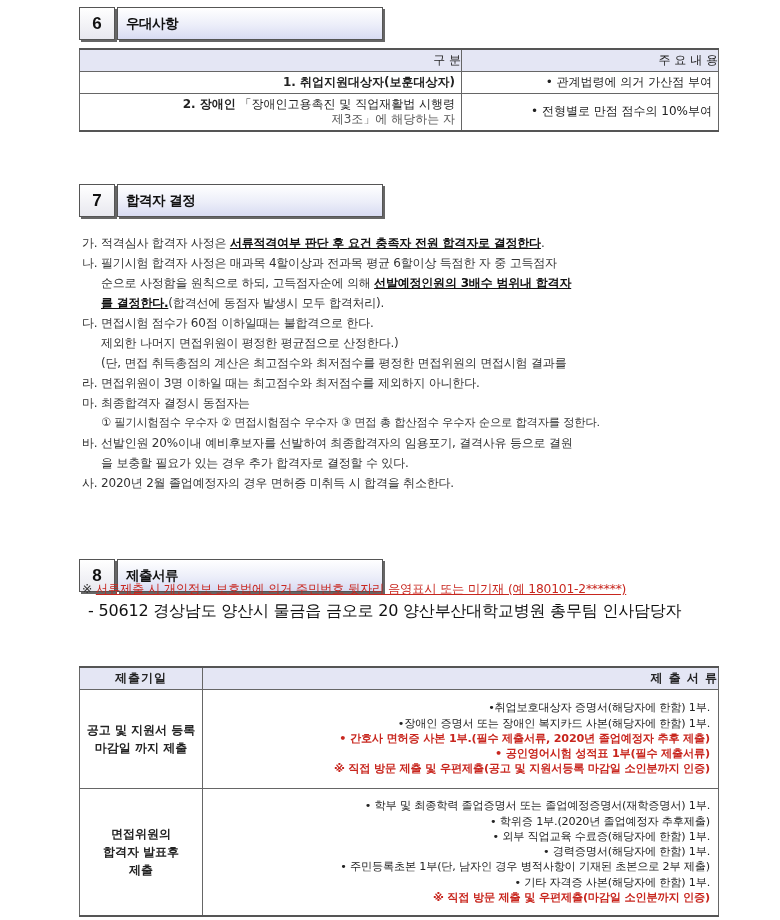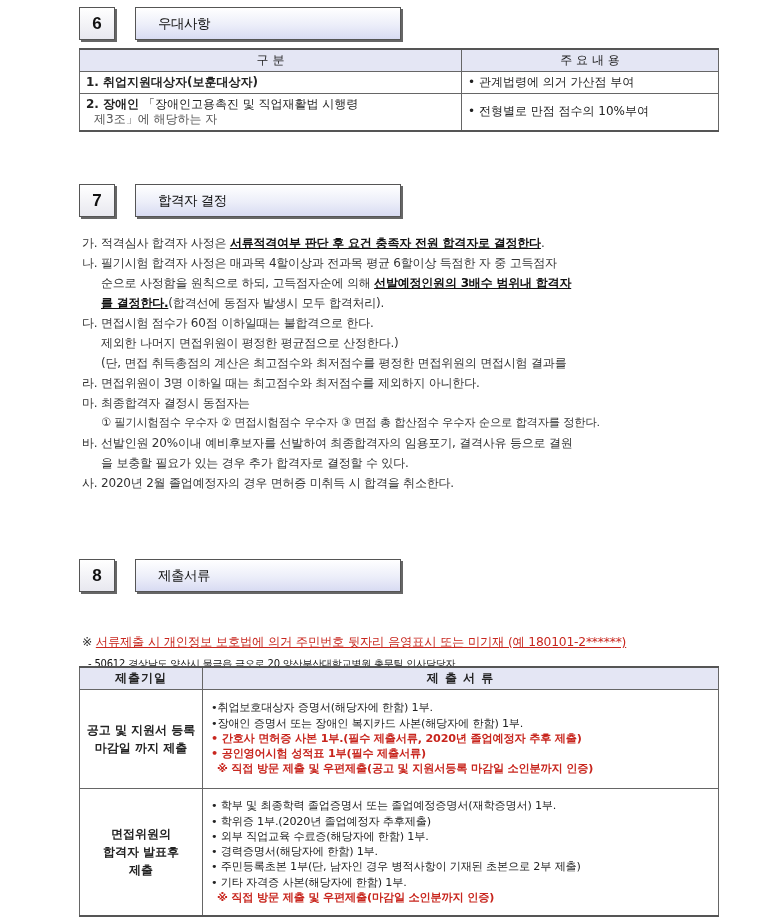--- a/index.html
+++ b/index.html
@@ -8,29 +8,29 @@
 
   .sec-header { position: absolute; left: 79px; height: 35px; display: flex; }
   .sec-num {
     width: 36px; height: 33px; border: 1px solid #555;
     background: linear-gradient(#ffffff, #e8e8ef);
     box-shadow: 2px 2px 0 #666;
     font-family: "Liberation Sans", sans-serif; font-weight: bold; font-size: 17px;
     display: flex; align-items: center; justify-content: center; color: #111;
   }
   .sec-title {
-    margin-left: 20px; width: 266px; height: 33px; border: 1px solid #555;
+    margin-left: 2px; width: 266px; height: 33px; border: 1px solid #555;
     background: linear-gradient(#ffffff 0%, #eceef9 55%, #d8dbf2 100%);
     box-shadow: 2px 2px 0 #666;
-    font-weight: normal; font-size: 13.5px; letter-spacing: -0.5px;
-    display: flex; align-items: center; padding-left: 22px; color: #111;
+    font-weight: bold; font-size: 13.5px; letter-spacing: -0.5px;
+    display: flex; align-items: center; padding-left: 8px; color: #111;
   }
 
   table { border-collapse: collapse; position: absolute; left: 79px; width: 640px; }
-  td, th { border: 1px solid #666; font-size: 12px; }
+  td, th { border: 1px solid #666; font-size: 12px; text-align: right; }
   th { background: #e4e6f4; font-weight: normal; height: 22px; }
   .t1 { top: 48px; border-top: 2px solid #555; border-bottom: 2px solid #555; }
   .t1 td { padding: 3px 6px; height: 22px; line-height: 15px; }
   .t1 .c1 { width: 382px; }
   .bold { font-weight: bold; }
   .grey { color: #555; }
 
   .para { position: absolute; left: 82px; width: 640px; font-size: 12px; line-height: 20px; color: #333; letter-spacing: -0.2px; }
   .indent { padding-left: 19px; }
   .ul { text-decoration: underline; font-weight: bold; color: #111; }
@@ -101,26 +101,26 @@
     <div class="indent">을 보충할 필요가 있는 경우 추가 합격자로 결정할 수 있다.</div>
   </div>
   <div>사. 2020년 2월 졸업예정자의 경우 면허증 미취득 시 합격을 취소한다.</div>
 </div>
 
 <div class="sec-header" style="top:559px;">
   <div class="sec-num">8</div>
   <div class="sec-title">제출서류</div>
 </div>
 
-<div class="para" style="top:632px; font-size:12.3px; line-height:21px;">
+<div class="para" style="top:579px; font-size:12.3px; line-height:21px;">
   <div>
     <span>※</span>
     <span class="redul">서류제출 시 개인정보 보호법에 의거 주민번호 뒷자리 음영표시 또는 미기재 (예 180101-2******)</span>
   </div>
-  <div style="padding-left:6px; font-size:10px; color:#111;">- 50612 경상남도 양산시 물금읍 금오로 20 양산부산대학교병원 총무팀 인사담당자</div>
+  <div style="padding-left:6px; font-size:16px; color:#111;">- 50612 경상남도 양산시 물금읍 금오로 20 양산부산대학교병원 총무팀 인사담당자</div>
 </div>
 
 <table class="t2">
   <tbody>
       <tr>
     <th class="lc">제출기일</th>
     <th>제  출  서  류</th>
   </tr>
   <tr>
     <td class="lc">

